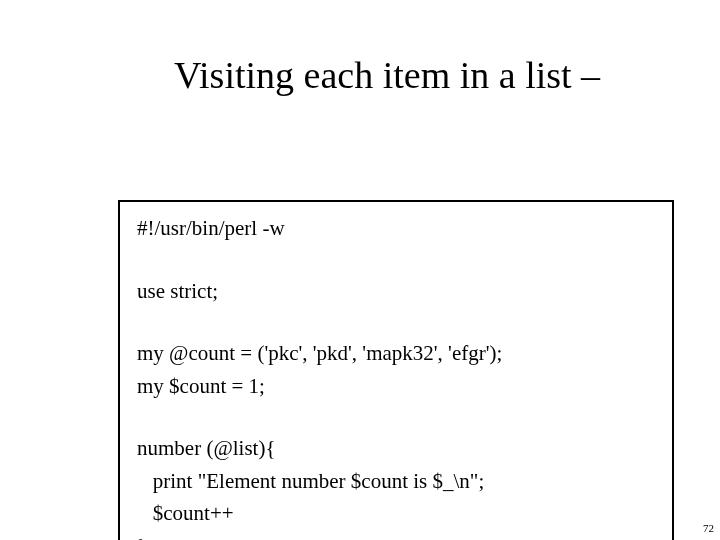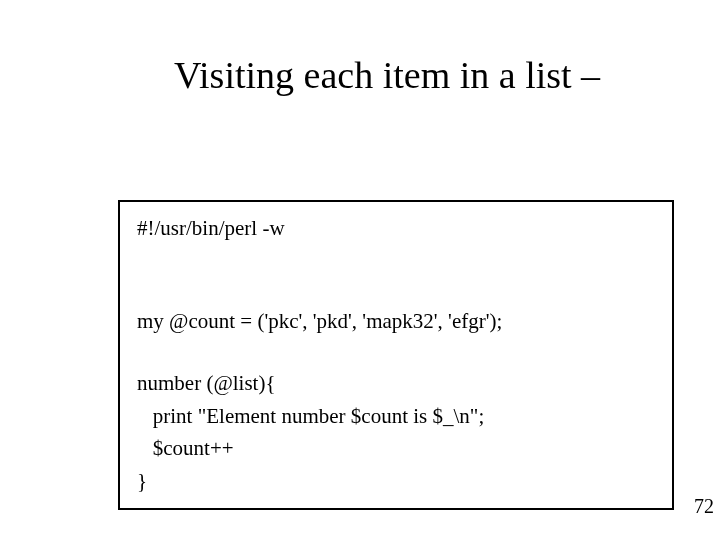--- a/index.html
+++ b/index.html
@@ -43,40 +43,42 @@
       color: #000000;
       white-space: pre;
       line-height: 1.12;
     }
     .blank-line {
       height: 21px;
     }
     .page-number {
       position: absolute;
       right: 24px;
-      bottom: 40px;
-      font-size: 20px;
+      bottom: 24px;
+      font-size: 11px;
       color: #000000;
       font-family: "Times New Roman", Times, serif;
     }
   </style>
 </head>
 <body>
 
 <div class="slide">
 
   <div class="title">
     <div>Visiting each item in a list –</div>
   </div>
 
   <div class="code-box">
     <div class="code-line">#!/usr/bin/perl -w</div>
     <div class="blank-line"></div>
+    <div class="code-line">use strict;</div>
     <div class="blank-line"></div>
     <div class="code-line">my @count = ('pkc', 'pkd', 'mapk32', 'efgr');</div>
+    <div class="code-line">my $count = 1;</div>
     <div class="blank-line"></div>
     <div class="code-line">number (@list){</div>
     <div class="code-line">   print "Element number $count is $_\n";</div>
     <div class="code-line">   $count++</div>
     <div class="code-line">}</div>
   </div>
 
   <div class="page-number">72</div>
 
 </div>

